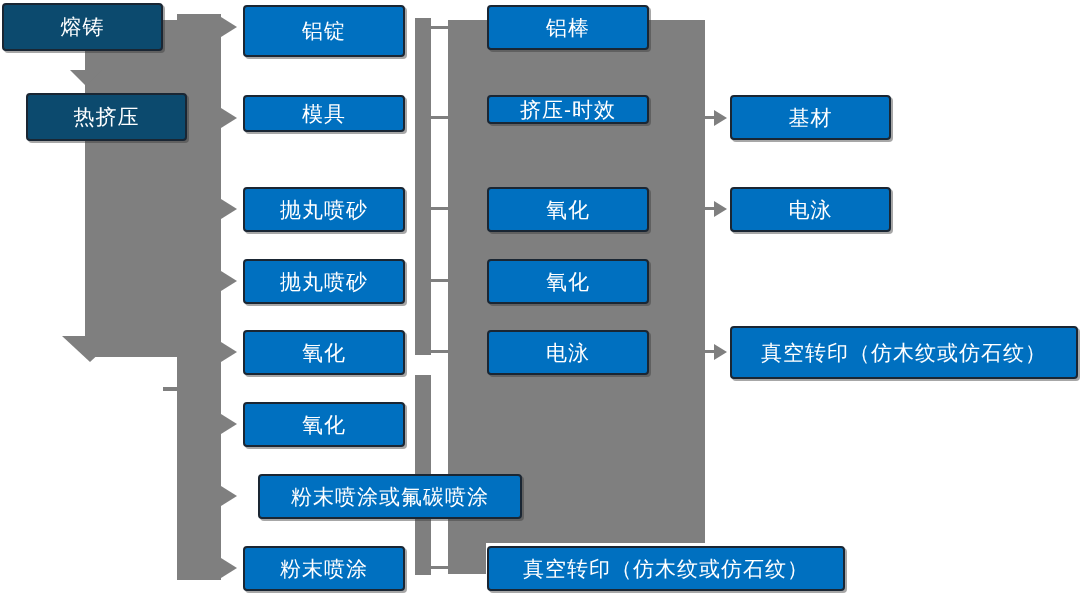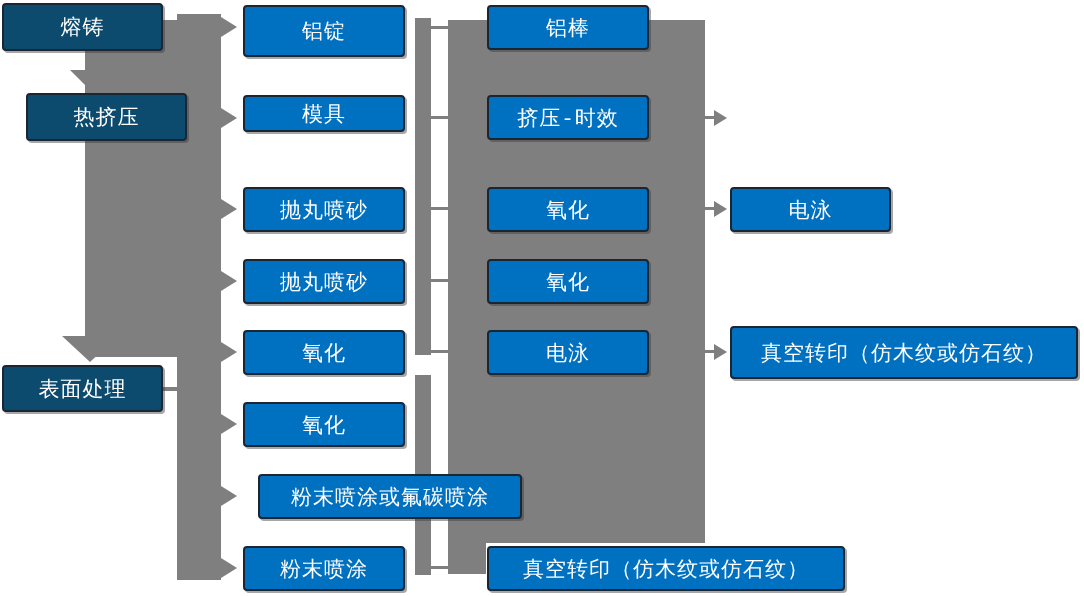--- a/index.html
+++ b/index.html
@@ -79,34 +79,34 @@
 
   <div class="shaft" style="left:705px;top:116px;width:12px;"></div>
   <div class="tri-right small" style="left:714px;top:110px;"></div>
   <div class="shaft" style="left:705px;top:207px;width:12px;"></div>
   <div class="tri-right small" style="left:714px;top:201px;"></div>
   <div class="shaft" style="left:705px;top:350px;width:12px;"></div>
   <div class="tri-right small" style="left:714px;top:344px;"></div>
 
   <div class="node navy" style="left:2px;top:3px;width:161px;height:48px;">熔铸</div>
   <div class="node navy" style="left:2px;top:93px;width:161px;height:48px;margin-left:24px;">热挤压</div>
-  <div class="node navy" style="left:2px;top:365px;width:161px;height:47px;">表面处理</div>
 
   <div class="node" style="left:243px;top:5px;width:162px;height:52px;">铝锭</div>
   <div class="node" style="left:243px;top:95px;width:162px;height:37px;">模具</div>
   <div class="node" style="left:243px;top:187px;width:162px;height:45px;">抛丸喷砂</div>
   <div class="node" style="left:243px;top:259px;width:162px;height:45px;">抛丸喷砂</div>
   <div class="node" style="left:243px;top:330px;width:162px;height:45px;">氧化</div>
   <div class="node" style="left:243px;top:402px;width:162px;height:45px;">氧化</div>
   <div class="node" style="left:258px;top:474px;width:264px;height:45px;">粉末喷涂或氟碳喷涂</div>
   <div class="node" style="left:243px;top:546px;width:162px;height:45px;">粉末喷涂</div>
 
   <div class="node" style="left:487px;top:5px;width:162px;height:45px;">铝棒</div>
-  <div class="node" style="left:487px;top:95px;width:162px;height:45px;font-family:Liberation Mono, monospace;">挤压-时效</div>
+  <div class="node" style="left:487px;top:95px;width:162px;height:29px;">挤压-时效</div>
   <div class="node" style="left:487px;top:187px;width:162px;height:45px;">氧化</div>
   <div class="node" style="left:487px;top:259px;width:162px;height:45px;">氧化</div>
   <div class="node" style="left:487px;top:330px;width:162px;height:45px;">电泳</div>
   <div class="node" style="left:487px;top:546px;width:358px;height:45px;">真空转印（仿木纹或仿石纹）</div>
 
+  <div class="node" style="left:730px;top:95px;width:161px;height:45px;">基材</div>
   <div class="node" style="left:730px;top:187px;width:161px;height:45px;">电泳</div>
   <div class="node" style="left:730px;top:326px;width:348px;height:53px;">真空转印（仿木纹或仿石纹）</div>
 
 </div>
 
 </body></html>

